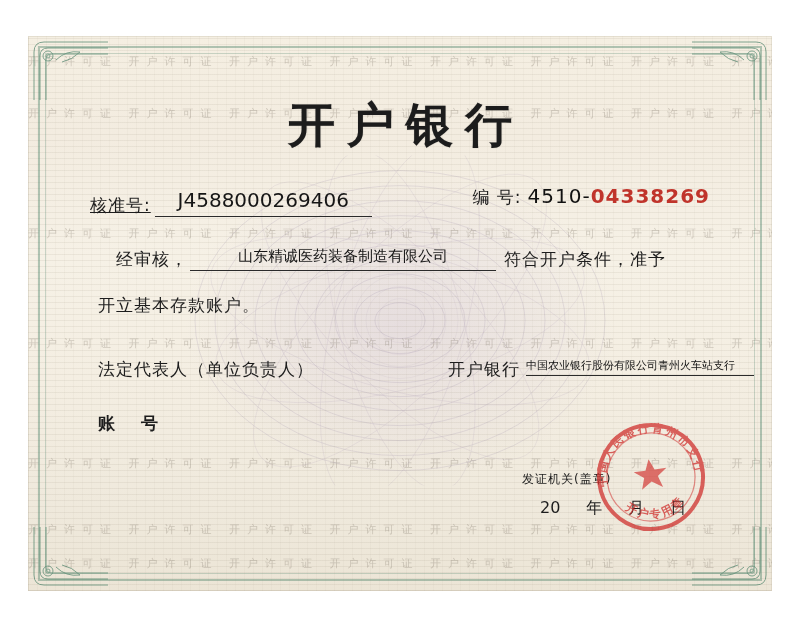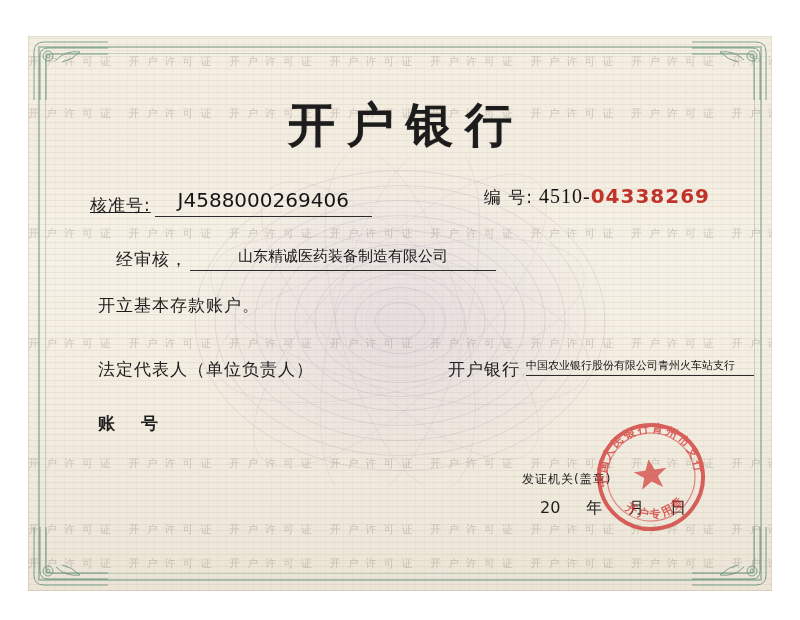--- a/index.html
+++ b/index.html
@@ -159,21 +159,21 @@
     line-height: 1.45;
   }
 
   
   #row-approval { left: 62px; top: 150px; display: flex; align-items: flex-end; }
   #approval-label { margin-right: 4px; text-decoration: underline; }
   #approval-value { min-width: 205px; padding: 0 6px 1px; font-size: 20px; }
 
   #row-serial { right: 62px; top: 148px; display: flex; align-items: baseline; }
   #serial-label { margin-right: 6px; }
-  #serial-prefix { font-size: 20px; color: #111; letter-spacing: 1px; font-family: Liberation Serif, serif; }
+  #serial-prefix { font-size: 20px; color: #111; letter-spacing: 1px; }
   #serial-number {
     font-family: "DejaVu Sans", "Liberation Sans", sans-serif;
     font-size: 20px;
     color: #c0342b;
     letter-spacing: 1px;
     font-weight: 600;
   }
 
   
   #row-body1 { left: 88px; top: 210px; display: flex; align-items: flex-end; }
@@ -338,20 +338,21 @@
 
       <div class="row" id="row-serial">
         <span class="lbl" id="serial-label">编 号:</span>
         <span id="serial-prefix">4510-</span>
         <span id="serial-number">04338269</span>
       </div>
 
       <div class="row" id="row-body1">
         <span class="lbl" id="body1-pre">经审核，</span>
         <span class="val-hand underline" id="company-name">山东精诚医药装备制造有限公司</span>
+        <span class="lbl" id="body1-post">符合开户条件，准予</span>
       </div>
 
       <div class="row lbl" id="row-body2">开立基本存款账户。</div>
 
       <div class="row" id="row-rep">
         <span class="lbl" id="rep-label">法定代表人（单位负责人）</span>
       </div>
 
       <div class="row" id="row-bank">
         <span class="lbl" id="bank-label">开户银行</span>

